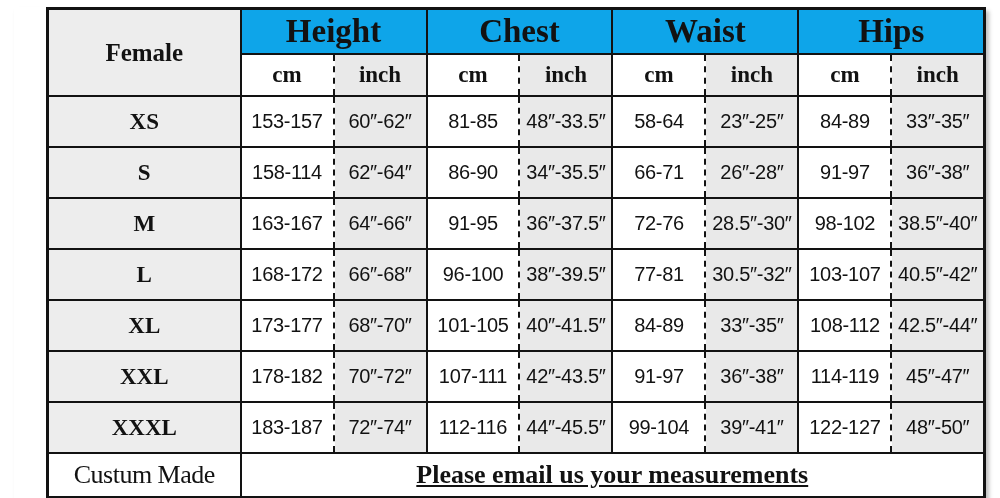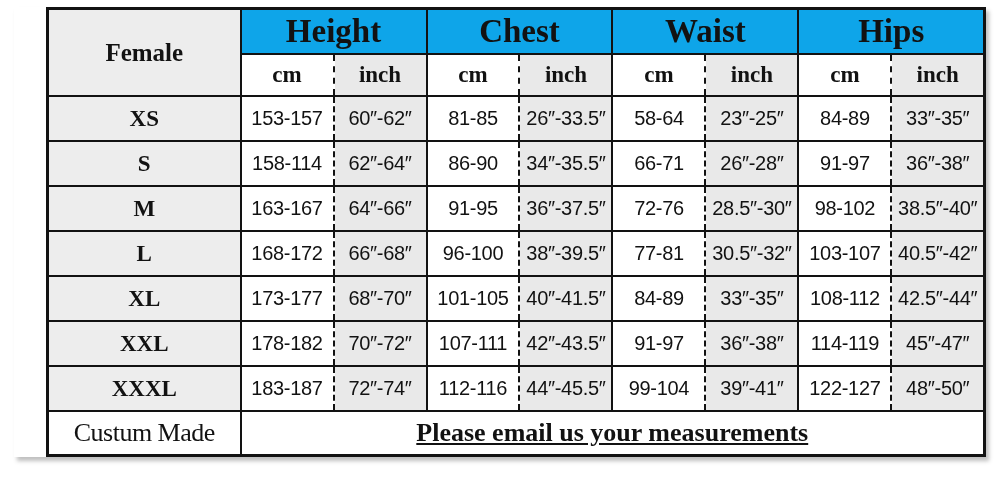--- a/index.html
+++ b/index.html
@@ -24,21 +24,21 @@
     font-weight:bold;font-size:25px;color:#121212;
   }
   .hdr-group{
     height:43px;background:#0ea5e9;font-family:"Liberation Serif","DejaVu Serif",serif;
     font-weight:bold;font-size:33px;color:#121212;
   }
   .hdr-unit{height:40px;font-family:"Liberation Serif","DejaVu Serif",serif;font-weight:bold;font-size:23px;color:#121212;margin-left:35px;}
   .unit-cm{background:#ffffff;}
   .unit-in{background:#e9e9e9;}
   
-  tbody tr{height:45px;}
+  tbody tr{height:51px;}
   .size-cell{
     background:#ededed;font-family:"Liberation Serif","DejaVu Serif",serif;
     font-weight:bold;font-size:23px;color:#121212;
   }
   .val{font-family:"Liberation Sans","DejaVu Sans",sans-serif;font-size:20px;color:#121212;letter-spacing:-0.3px;}
   .val-cm{background:#ffffff;margin-left:48px;}
   .val-in{background:#e9e9e9;}
   .no-r{border-right:0;}
   .dash-l{border-left:2px dashed #121212;}
   
@@ -87,21 +87,21 @@
           <th class="hdr-unit unit-cm no-r">cm</th>
           <th class="hdr-unit unit-in dash-l">inch</th>
         </tr>
       </thead>
       <tbody>
           <tr>
             <td class="size-cell">XS</td>
             <td class="val val-cm no-r">153-157</td>
             <td class="val val-in dash-l">60″-62″</td>
             <td class="val val-cm no-r">81-85</td>
-            <td class="val val-in dash-l">26″-33.5″</td>
+            <td class="val val-in dash-l">48″-33.5″</td>
             <td class="val val-cm no-r">58-64</td>
             <td class="val val-in dash-l">23″-25″</td>
             <td class="val val-cm no-r">84-89</td>
             <td class="val val-in dash-l">33″-35″</td>
           </tr>
           <tr>
             <td class="size-cell">S</td>
             <td class="val val-cm no-r">158-114</td>
             <td class="val val-in dash-l">62″-64″</td>
             <td class="val val-cm no-r">86-90</td>

